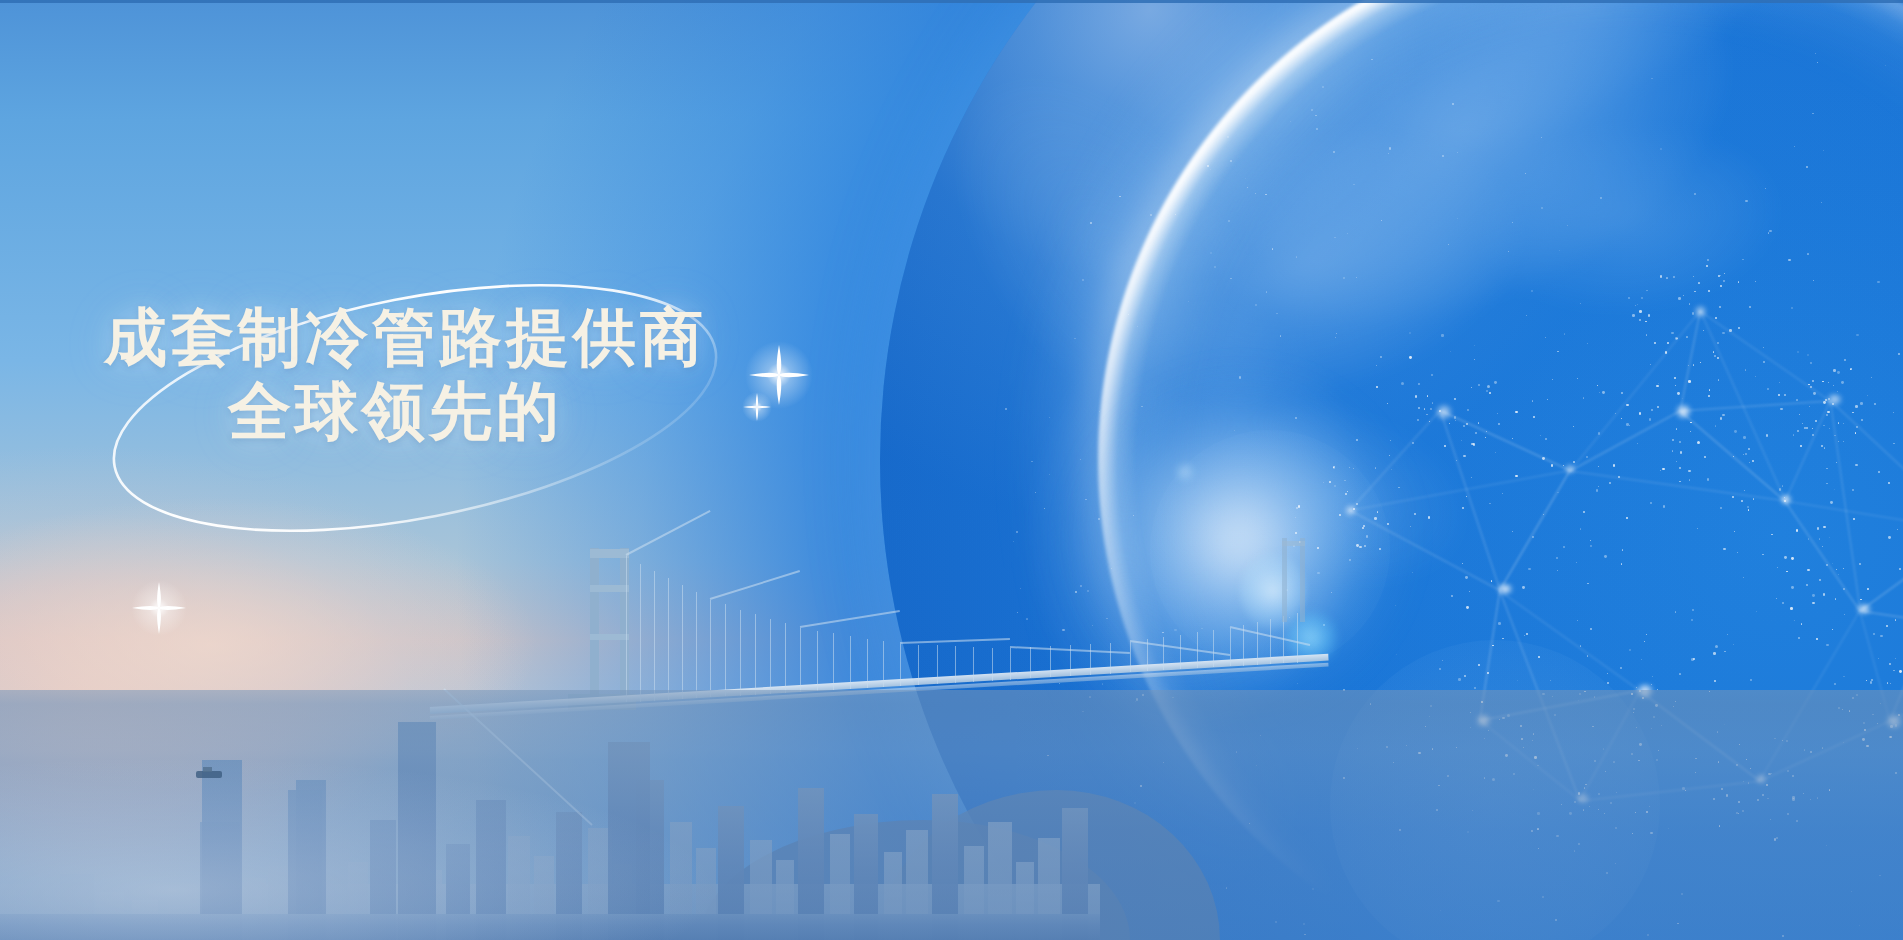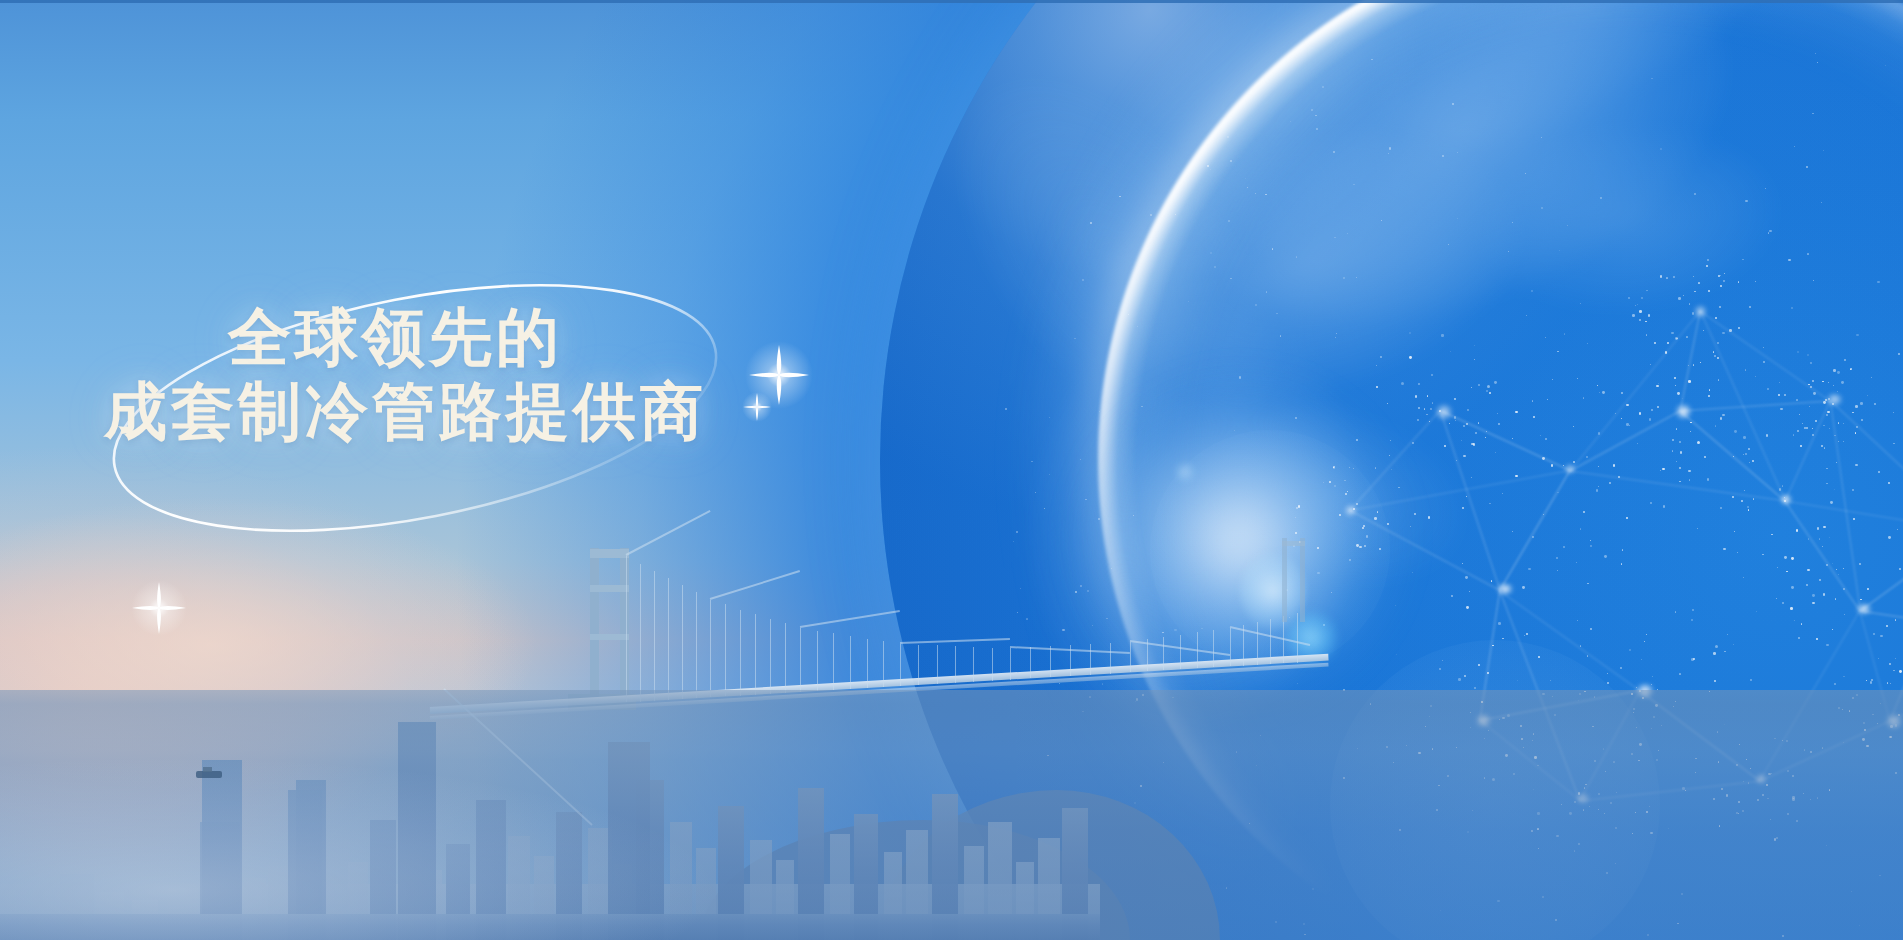--- a/index.html
+++ b/index.html
@@ -1228,18 +1228,18 @@
 
     <g transform="translate(159,608)">
       <circle cx="0" cy="0" r="28" fill="url(#sparkGlow)"></circle>
       <path d="M0,-26 Q3.8,-4.2 0,0 Q3.8,4.2 0,26 Q-3.8,4.2 0,0 Q-3.8,-4.2 0,-26 Z" fill="#ffffff"></path>
       <path d="M-27,0 Q-4.4,-3.8 0,0 Q-4.4,3.8 -27,0 Z" fill="#ffffff"></path>
       <path d="M27,0 Q4.4,-3.8 0,0 Q4.4,3.8 27,0 Z" fill="#ffffff"></path>
     </g>
   </svg>
 
   <div class="headline">
+    <div class="hl-line l2">成套制冷管路提供商</div>
     <div class="hl-line l1">全球领先的</div>
-    <div class="hl-line l2">成套制冷管路提供商</div>
   </div>
 
   <div class="top-edge"></div>
 </div>
 
 </body></html>

